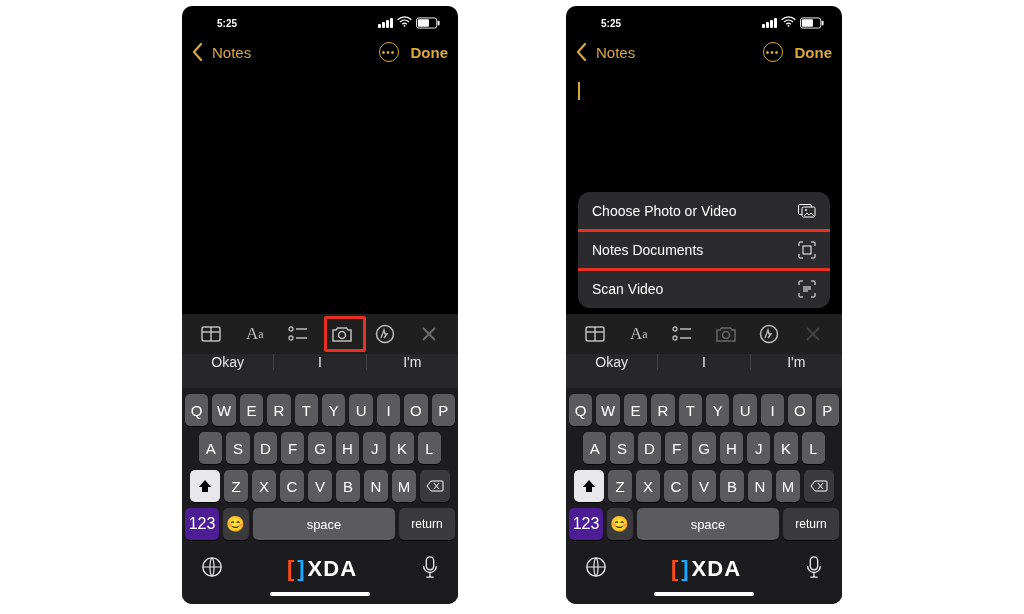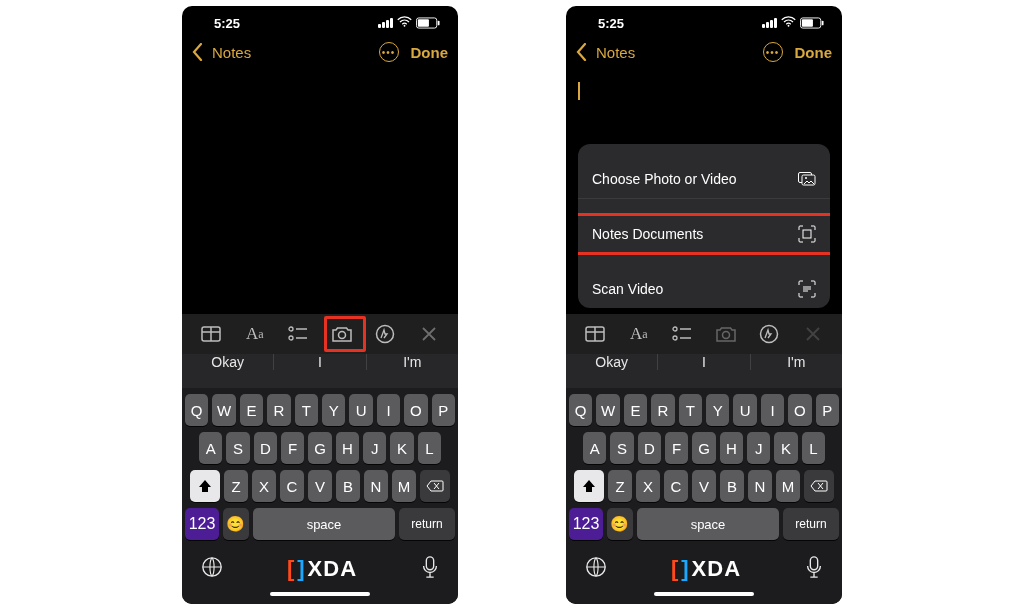--- a/index.html
+++ b/index.html
@@ -25,21 +25,21 @@
     flex-direction: column;
   }
   
   .status {
     height: 28px;
     display: flex;
     align-items: center;
     justify-content: space-between;
     padding: 6px 18px 0 0;
     color: #fff;
-    font-size: 13px;
+    font-size: 10px;
     font-weight: 600;
   }
   .status .time { width: 90px; text-align: center; }
   .status .right { display:flex; align-items:center; gap:4px; }
   .sig { display:flex; align-items:flex-end; gap:1px; }
   .sig span { width:3px; background:#fff; border-radius:1px; }
   .sig span:nth-child(1){height:4px}.sig span:nth-child(2){height:6px}
   .sig span:nth-child(3){height:8px}.sig span:nth-child(4){height:10px}
   .wifi svg { width:15px; height:12px; }
   .batt { display:flex; align-items:center; }
@@ -61,21 +61,20 @@
   .popup {
     position:absolute; left:12px; right:12px; bottom:6px;
     background:#2b2b2d; border-radius:12px; overflow:hidden;
     box-shadow:0 6px 20px rgba(0,0,0,.6);
   }
   .popup .row {
     display:flex; align-items:center; justify-content:space-between;
     padding:10px 14px; color:#fff; font-size:14px;
     border-bottom:1px solid rgba(255,255,255,.08);
     position:relative;
-    margin-top:16px;
   }
   .popup .row:last-child { border-bottom:none; }
   .popup .ic { width:18px; height:18px; display:flex; align-items:center; justify-content:center; }
   .hibox { position:absolute; border:3px solid #e63222; pointer-events:none; border-radius:2px; }
   
   .toolbar {
     height:40px; background:#1f1f1f;
     display:flex; align-items:center; justify-content:space-evenly;
     color:#bdbdbd; position:relative;
   }

